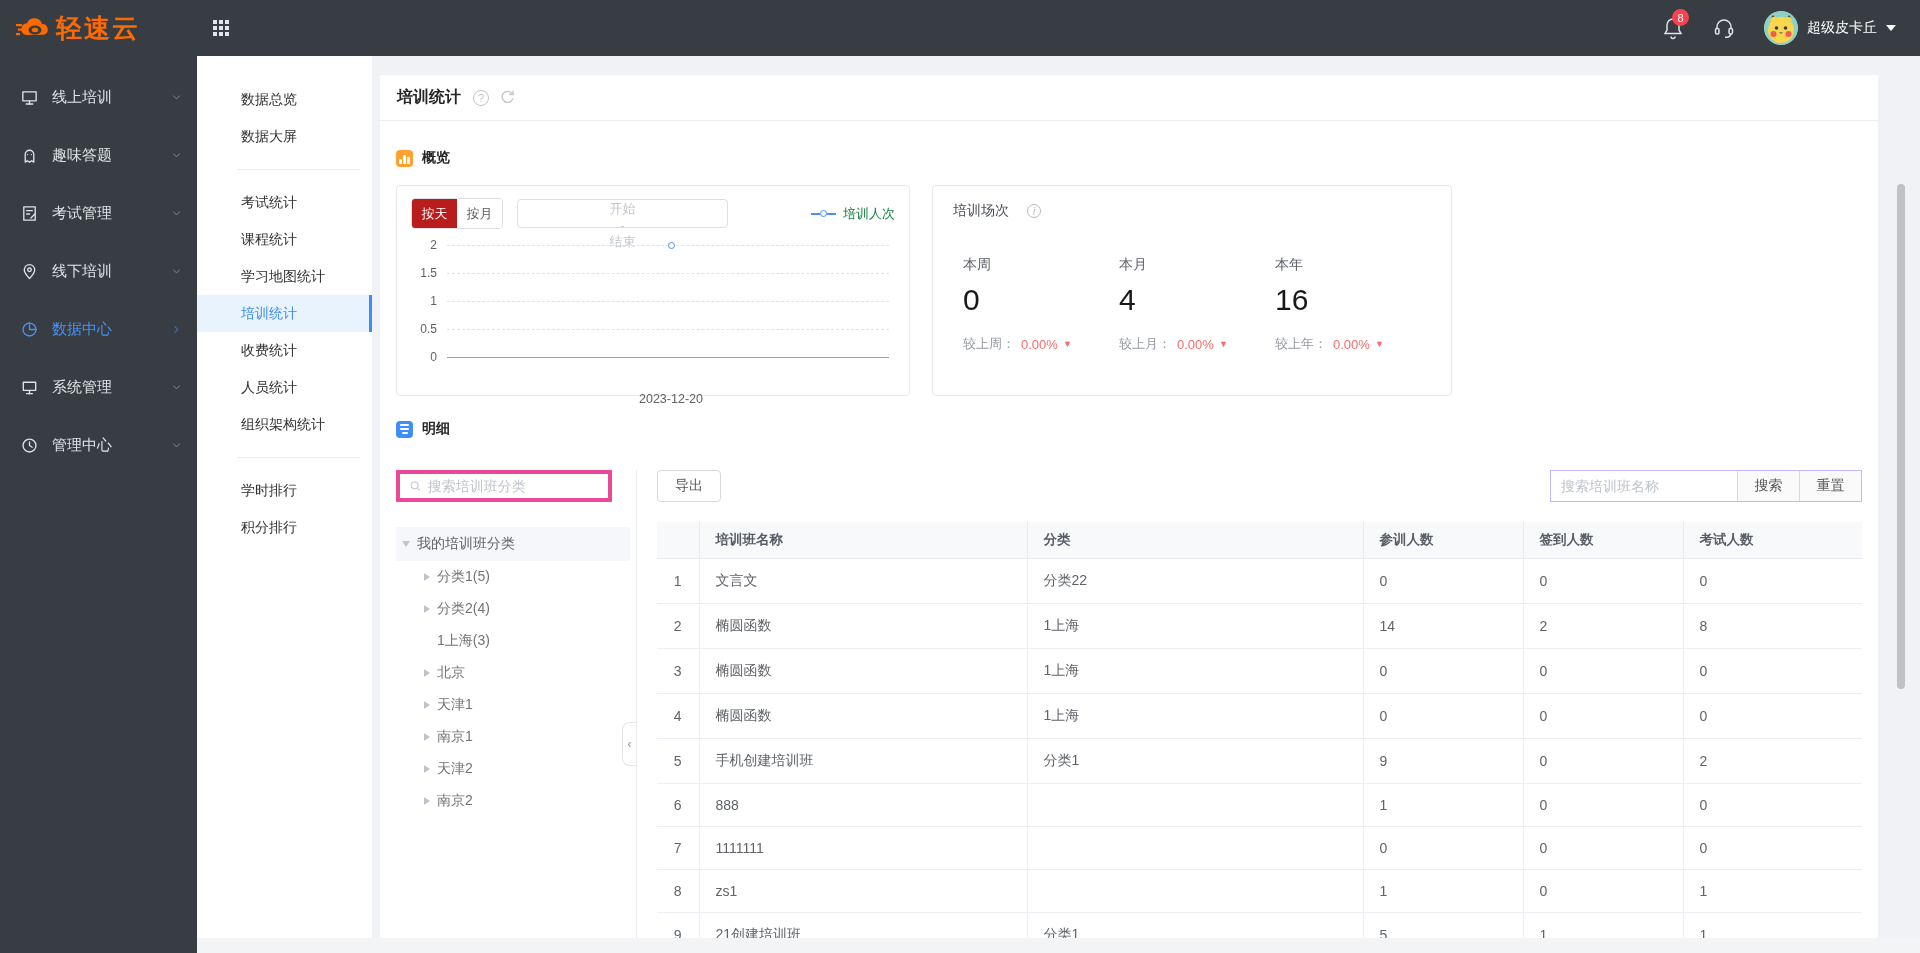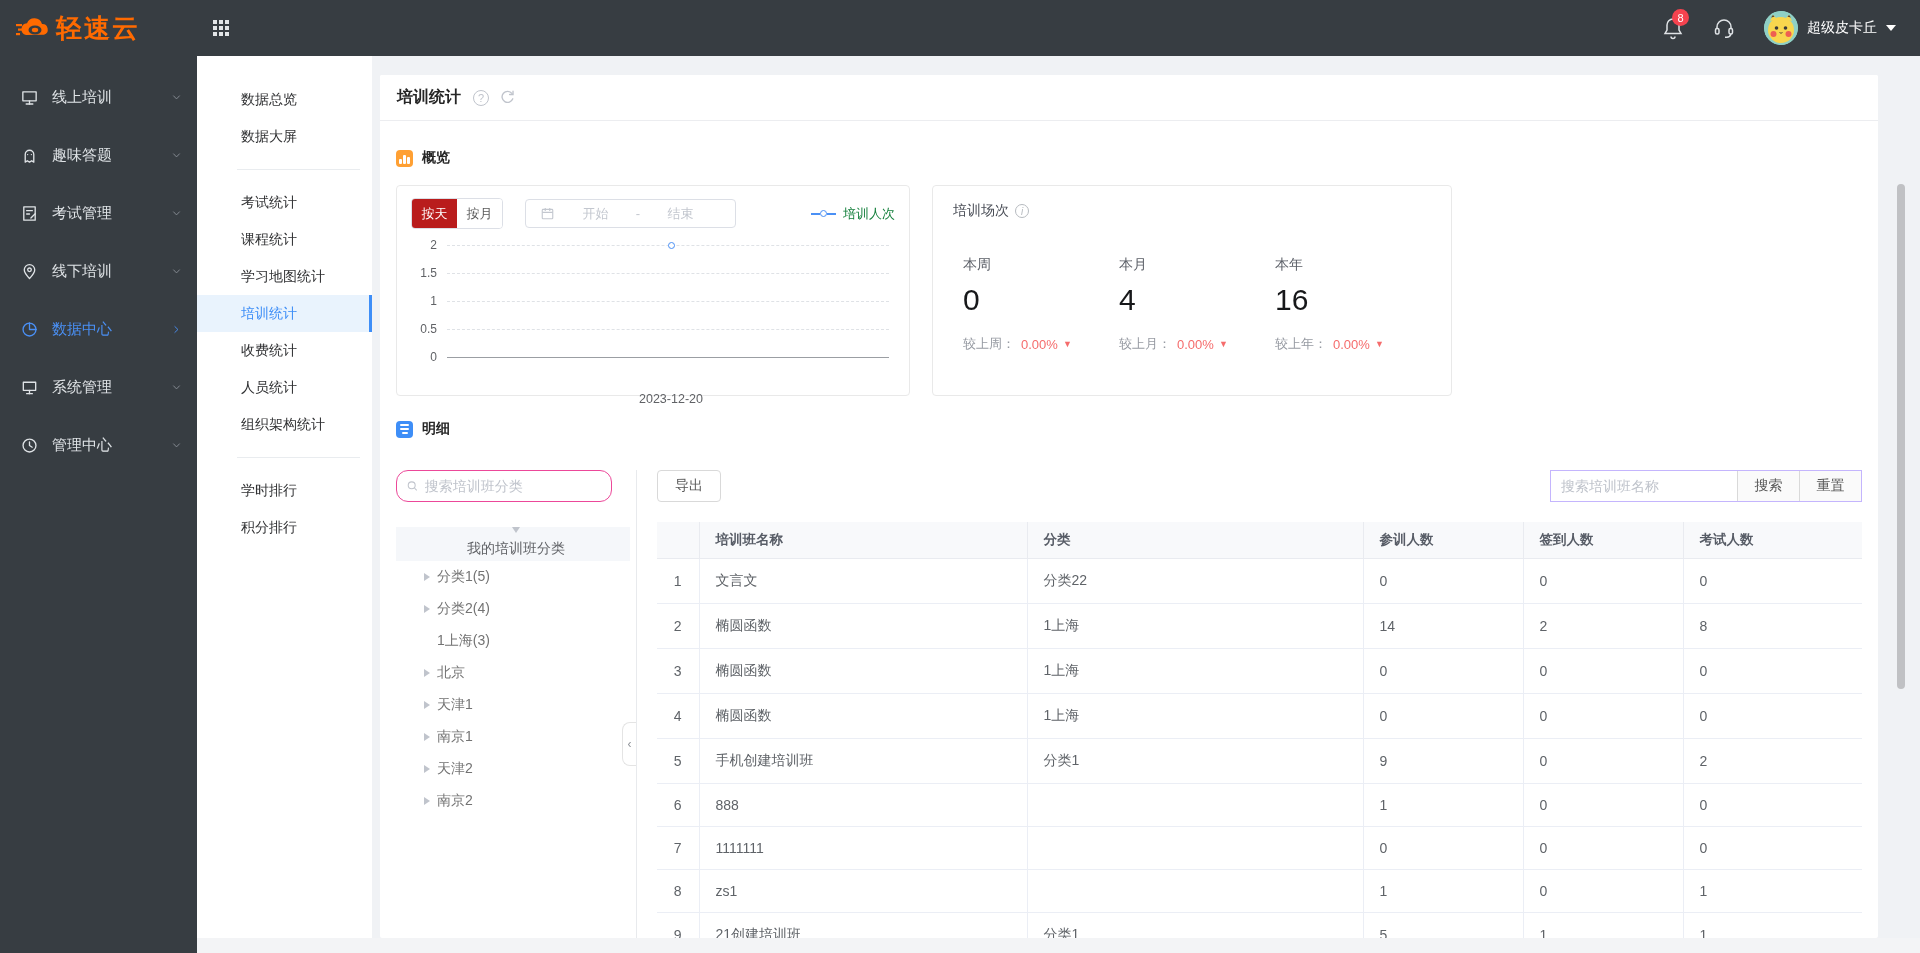--- a/index.html
+++ b/index.html
@@ -63,58 +63,58 @@
 
   
   .panels { display:flex; gap:22px; margin-top:18px; }
   .panel { border:1px solid #e9e9e9; border-radius:4px; }
   .chart-panel { width:514px; height:211px; padding:12px 14px; }
   .chart-controls { display:flex; align-items:center; }
   .tab-group { display:flex; border:1px solid #dcdfe6; border-radius:4px; overflow:hidden; }
   .tab-btn { width:45px; height:29px; font-size:13px; display:flex; align-items:center; justify-content:center;
     background:#fff; color:#595959; cursor:pointer; }
   .tab-btn.active { background:#b91c1c; color:#fff; }
-  .date-box { width:211px; height:29px; border:1px solid #dcdfe6; border-radius:4px; margin-left:22px; display:flex;
-    align-items:center; padding:0 14px; color:#c3c7cf; font-size:13px; cursor:pointer; }
+  .date-box { width:211px; height:29px; border:1px solid #dcdfe6; border-radius:4px; margin-left:14px; display:flex;
+    align-items:center; padding:0 14px; color:#c3c7cf; font-size:13px; cursor:pointer;flex-direction:column; }
   .date-box .dph { flex:1; text-align:center; }
   .legend { margin-left:auto; display:flex; align-items:center; gap:7px; font-size:13px; color:#15803d; }
   .legend-mark { display:flex; align-items:center; }
   .legend-mark .l { width:9px; height:2px; background:#4a90f5; }
   .legend-mark .c { width:7px; height:7px; border:1.5px solid #4a90f5; border-radius:50%; background:#fff; }
   .plot { margin-top:16px; position:relative; }
   .grid { position:relative; }
   .grid-row { height:28px; display:flex; align-items:flex-start; }
   .grid-row .tick { width:36px; padding-right:10px; text-align:right; font-size:12px; color:#606266; transform:translateY(-50%); }
   .grid-row .gline { flex:1; border-top:1px dashed #dfe2e6; margin-right:6px; }
   .grid-row.axis .gline { border-top:1px solid #9b9ea3; }
   .data-point { position:absolute; width:7px; height:7px; border:1.5px solid #4a90f5; background:#fff; border-radius:50%; }
   .xlabel { margin-left:36px; text-align:center; font-size:12.5px; color:#606266; margin-top:7px; }
 
   .stats-panel { width:520px; height:211px; padding:16px 20px; }
-  .stats-title { display:flex; align-items:center; gap:6px; font-size:14px; color:#4a4e57;text-align:center; }
+  .stats-title { display:flex; align-items:center; gap:18px; font-size:14px; color:#4a4e57;text-align:center; }
   .info-circle { width:14px; height:14px; border:1px solid #b6babf; border-radius:50%; color:#b6babf; font-size:10px;
     display:flex; align-items:center; justify-content:center; font-style:italic; }
   .stats-cols { display:flex; margin-top:36px; padding-left:10px; }
   .stat-col { width:165px; }
   .stat-period { font-size:14px; color:#5a5e66; }
   .stat-value { font-size:30px; color:#17181a; margin-top:9px; }
   .stat-compare { margin-top:18px; font-size:13px; color:#969aa2; display:flex; align-items:center; }
   .stat-compare .pct { color:#f56c6c; margin-left:6px; }
   .stat-compare .tri { color:#f56c6c; font-size:9px; margin-left:5px; }
 
   
   .detail-head { margin-top:24px; }
   .detail { display:flex; margin-top:32px; flex:1; min-height:0; }
   .tree-col { width:234px; flex:none; }
-  .tree-search { width:216px; height:32px; border:1px solid #ec4899; border-radius:12px; display:flex; align-items:center; padding:0 9px; gap:6px; }
+  .tree-search { width:216px; height:32px; border:4px solid #ec4899; border-radius:0; display:flex; align-items:center; padding:0 9px; gap:6px; }
   .tree-search input { border:none; outline:none; width:100%; font-size:14px; color:#303133; font-family:inherit; }
   .tree-search input::placeholder { color:#c0c4cc; }
   .tree { margin-top:25px; }
   .tree-root { height:34px; display:flex; align-items:center; background:#f5f7fa; padding-left:6px; gap:7px; cursor:pointer;
-    font-size:14px; color:#606266;flex-direction:column; }
+    font-size:14px; color:#606266; }
   .tree-child { height:32px; display:flex; align-items:center; padding-left:28px; gap:7px; cursor:pointer; font-size:14px; color:#737373; }
   .tri-down { width:0; height:0; border-left:4.5px solid transparent; border-right:4.5px solid transparent; border-top:6px solid #c0c4cc; }
   .tri-right { width:0; height:0; border-top:4.5px solid transparent; border-bottom:4.5px solid transparent; border-left:6px solid #c0c4cc; }
   .tri-spacer { width:6px; }
   .v-divider { width:1px; background:#e8eaed; margin-left:6px; position:relative; flex:none; }
   .collapse-handle { position:absolute; left:-14px; top:252px; width:14px; height:44px; background:#fff; border:1px solid #e4e4e4;
     border-right:none; border-radius:8px 0 0 8px; display:flex; align-items:center; justify-content:center; color:#8f9399;
     font-size:12px; cursor:pointer; }
 
   .table-col { flex:1; margin-left:20px; min-width:0; display:flex; flex-direction:column; }

